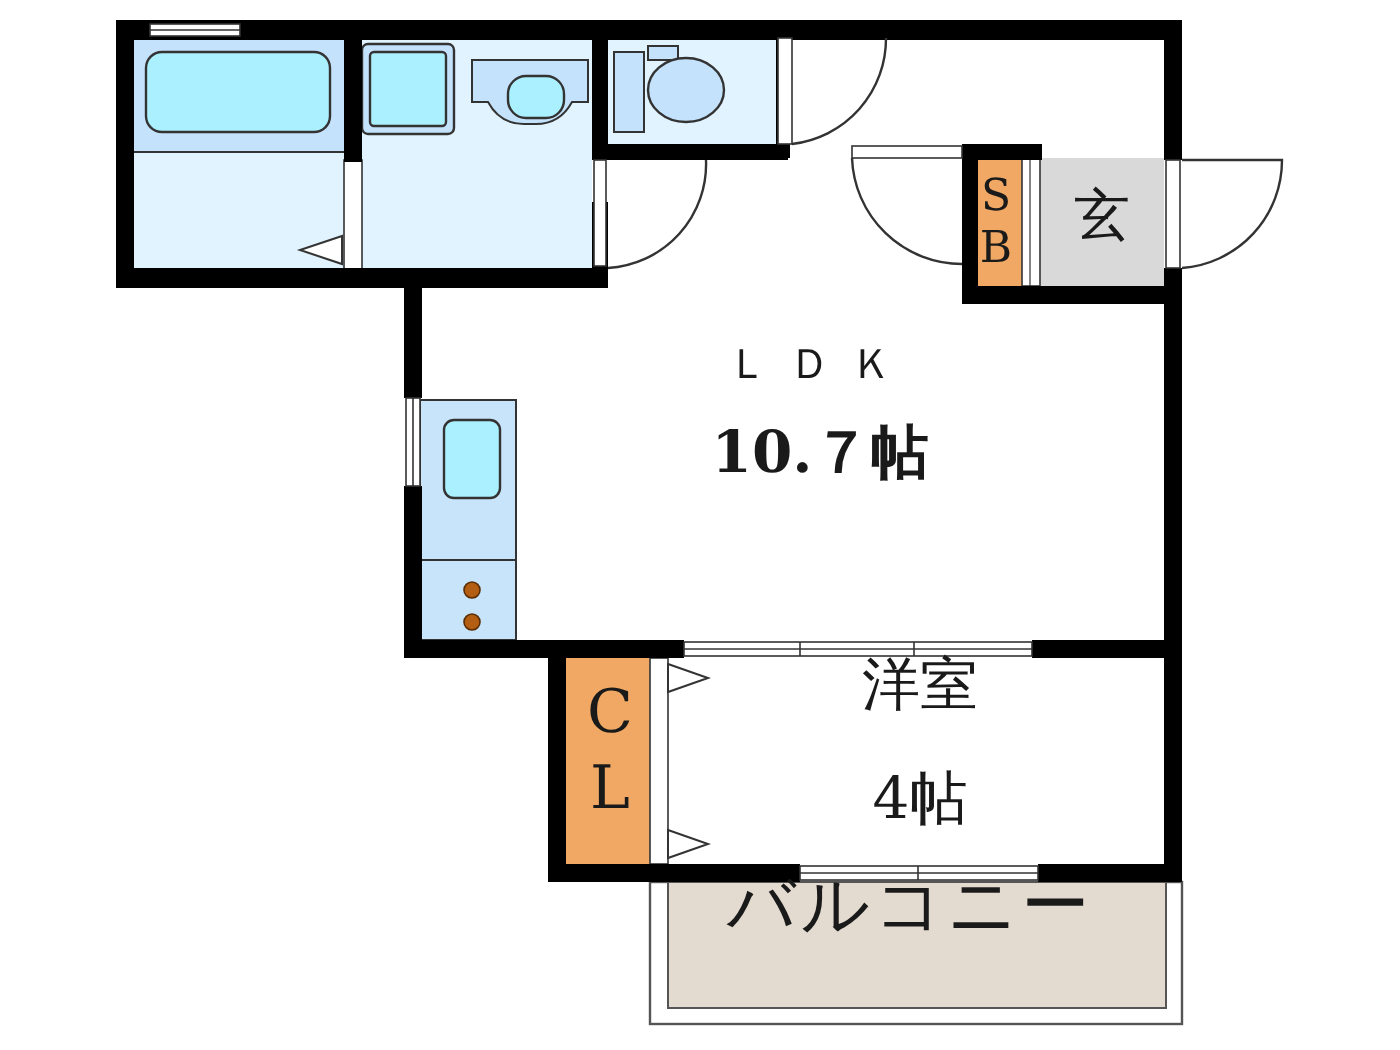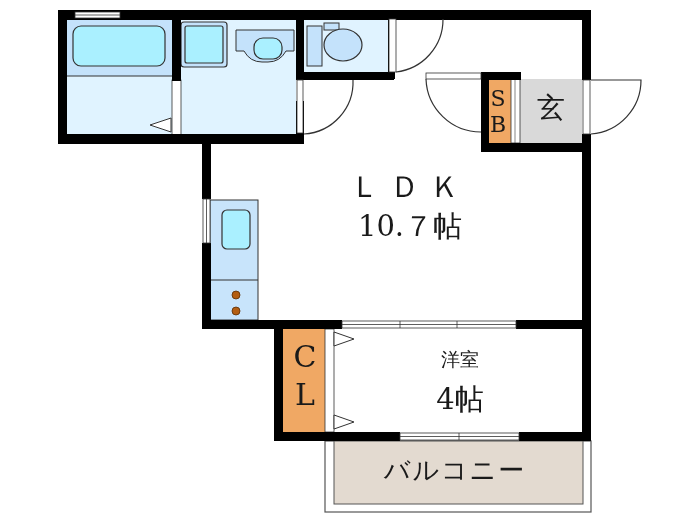--- a/index.html
+++ b/index.html
@@ -1,23 +1,23 @@
 <!DOCTYPE html>
 <html><head>
 <meta charset="utf-8">
 <style>
   html, body { margin:0; padding:0; background:#ffffff; }
   body { width:700px; height:525px; position:relative; overflow:hidden; font-family:"DejaVu Serif","Liberation Serif",serif; }
   #plan { position:absolute; left:0; top:0; width:700px; height:525px; }
   .label { position:absolute; color:#1a1a1a; text-align:center; line-height:1; white-space:nowrap; font-family:"DejaVu Serif","Liberation Serif",serif; }
-  .ldk-name { left:330px; top:172px; width:160px; font-size:30px; letter-spacing:10px; }
-  .ldk-size { left:330px; top:212px; width:160px; font-size:29px; }
-  .yoshitsu-name { left:400px; top:350px; width:120px; font-size:19px; }
+  .ldk-name { left:330px; top:172px; width:160px; font-size:21px; letter-spacing:10px; }
+  .ldk-size { left:330px; top:212px; width:160px; font-size:29px;font-weight:bold; }
+  .yoshitsu-name { left:400px; top:328px; width:120px; font-size:29px; }
   .yoshitsu-size { left:400px; top:385px; width:120px; font-size:29px; }
-  .balcony-name { left:345px; top:457px; width:220px; font-size:26px; letter-spacing:2px; }
+  .balcony-name { left:345px; top:436px; width:220px; font-size:34px; letter-spacing:2px; }
   .genkan-name { left:527px; top:94px; width:48px; font-size:28px; }
   .sb-s { left:486px; top:88px; width:24px; font-size:22px; }
   .sb-b { left:486px; top:114px; width:24px; font-size:22px; }
   .cl-c { left:285px; top:342px; width:40px; font-size:30px; }
   .cl-l { left:285px; top:380px; width:40px; font-size:30px; }
 </style>
 </head>
 <body>
 
 <svg id="plan" viewBox="0 0 700 525" xmlns="http://www.w3.org/2000/svg">

